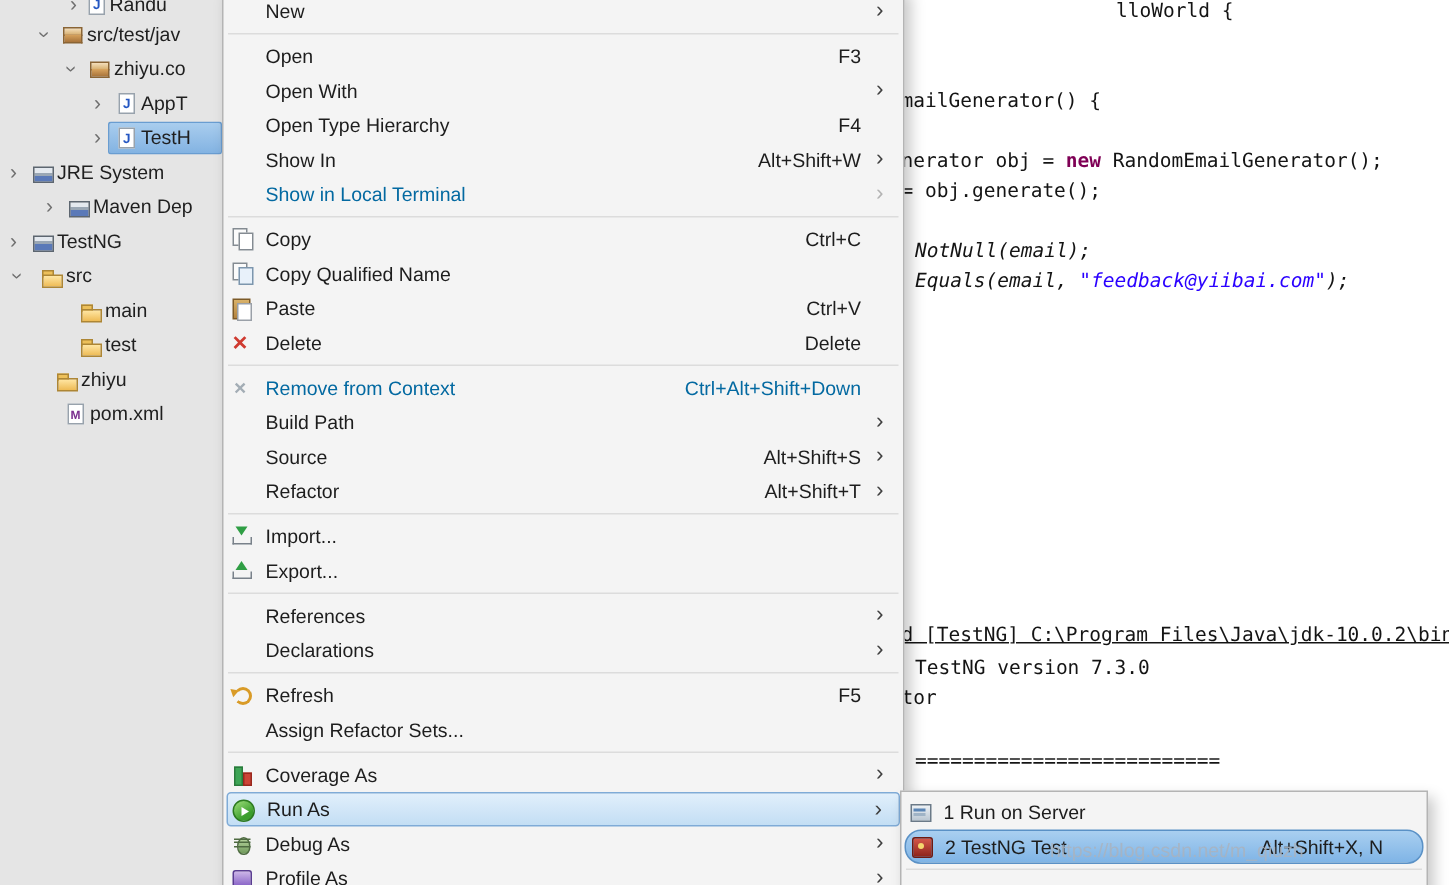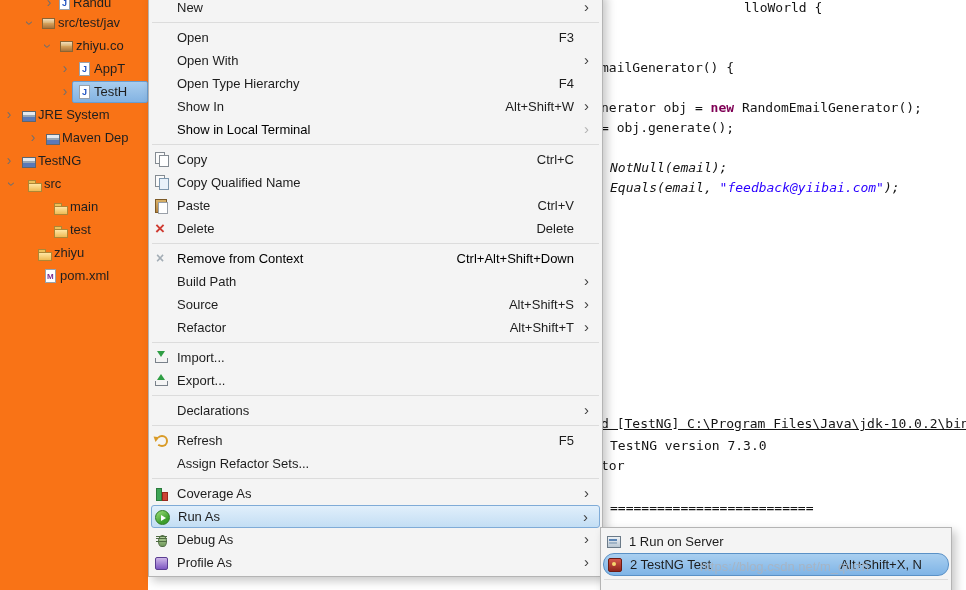--- a/index.html
+++ b/index.html
@@ -7,21 +7,21 @@
             font-family:"Liberation Sans", sans-serif; }
 
   
   .code { position:absolute; font:13px/15px "DejaVu Sans Mono", monospace; color:#141414; white-space:pre; }
   .kw  { color:#7f0055; font-weight:bold; }
   .str { color:#2a00ff; }
   .it  { font-style:italic; }
   .ul  { text-decoration:underline; }
 
   
-  #tree { position:absolute; left:0; top:0; width:148px; height:590px; background:#f97316; }
+  #tree { position:absolute; left:0; top:0; width:148px; height:590px; background:#e5e5e5; }
   .trow { position:absolute; left:0; width:148px; height:22px; overflow:hidden; }
   .tlb  { position:absolute; top:0; line-height:22px; font-size:13px; color:#1f1f1f; white-space:nowrap; }
   .chev { position:absolute; top:0; width:10px; height:22px; line-height:21px; color:#6f6f6f; font-size:14px; text-align:center; }
   .chev::before { content:"\203A"; }
   .chev.exp { transform:rotate(90deg); }
   .selbg { position:absolute; left:72px; right:0; top:0; bottom:0; box-sizing:border-box;
            background:linear-gradient(#a9cdee,#83b3e2); border:1px solid #699dd1; border-radius:2px; }
   .ti { position:absolute; top:3px; width:16px; height:16px; }
   .ti-package::before { content:""; position:absolute; left:2px; top:3px; width:11px; height:4px;
         background:linear-gradient(#f3debb,#d9b273); border:1px solid #8a6434; }
@@ -48,21 +48,21 @@
   #ctxmenu { left:148px; top:-8px; width:455px; padding:3px 0 2px; z-index:10; }
   #runas-sub { left:600px; top:527px; width:352px; padding:2px 0; z-index:20; }
   .mi { position:relative; height:23px; box-sizing:border-box; display:flex; align-items:center;
         margin:0 2px; padding:0 2px; }
   .mlb { font-size:13px; color:#1d1d1d; white-space:nowrap; }
   .msc { position:absolute; right:26px; font-size:13px; color:#1d1d1d; white-space:nowrap; }
   .mar { position:absolute; right:6px; top:0; width:10px; height:23px; }
   .mar::before { content:"\203A"; font-size:15px; line-height:22px; color:#3f3f3f; }
   .mi.hl  { background:linear-gradient(#e1effb,#c3def4); border:1px solid #7fabd7; border-radius:3px; }
   .mi.hl2 { background:linear-gradient(#a9cff0,#7fb4e6); border:1px solid #5a91c6; border-radius:11px; }
-  .mi.dis .mlb, .mi.dis .msc { color:#000000; }
+  .mi.dis .mlb, .mi.dis .msc { color:#0369a1; }
   .mi.dis .mar::before { color:#b3b3b3; }
   .sep { height:1px; background:#dcdcdc; margin:3px 3px; }
 
   
   .mic { position:relative; width:17px; height:18px; flex:0 0 17px; margin-right:7px; }
   .mic-copy::before, .mic-copyq::before { content:""; position:absolute; left:2px; top:1px; width:8px; height:10px;
         background:#fbfbfb; border:1px solid #848b92; }
   .mic-copy::after  { content:""; position:absolute; left:6px; top:4px; width:8px; height:10px;
         background:#fff; border:1px solid #848b92; }
   .mic-copyq::after { content:""; position:absolute; left:6px; top:4px; width:8px; height:10px;
@@ -276,20 +276,25 @@
       <span class="mic mic-import"></span>
       <span class="mlb">Import...</span>
     </div>
     <div class="mi">
       <span class="mic mic-export"></span>
       <span class="mlb">Export...</span>
     </div>
     <div class="sep"></div>
     <div class="mi">
       <span class="mic"></span>
+      <span class="mlb">References</span>
+      <span class="mar"></span>
+    </div>
+    <div class="mi">
+      <span class="mic"></span>
       <span class="mlb">Declarations</span>
       <span class="mar"></span>
     </div>
     <div class="sep"></div>
     <div class="mi">
       <span class="mic mic-refresh"></span>
       <span class="mlb">Refresh</span>
       <span class="msc">F5</span>
     </div>
     <div class="mi">

